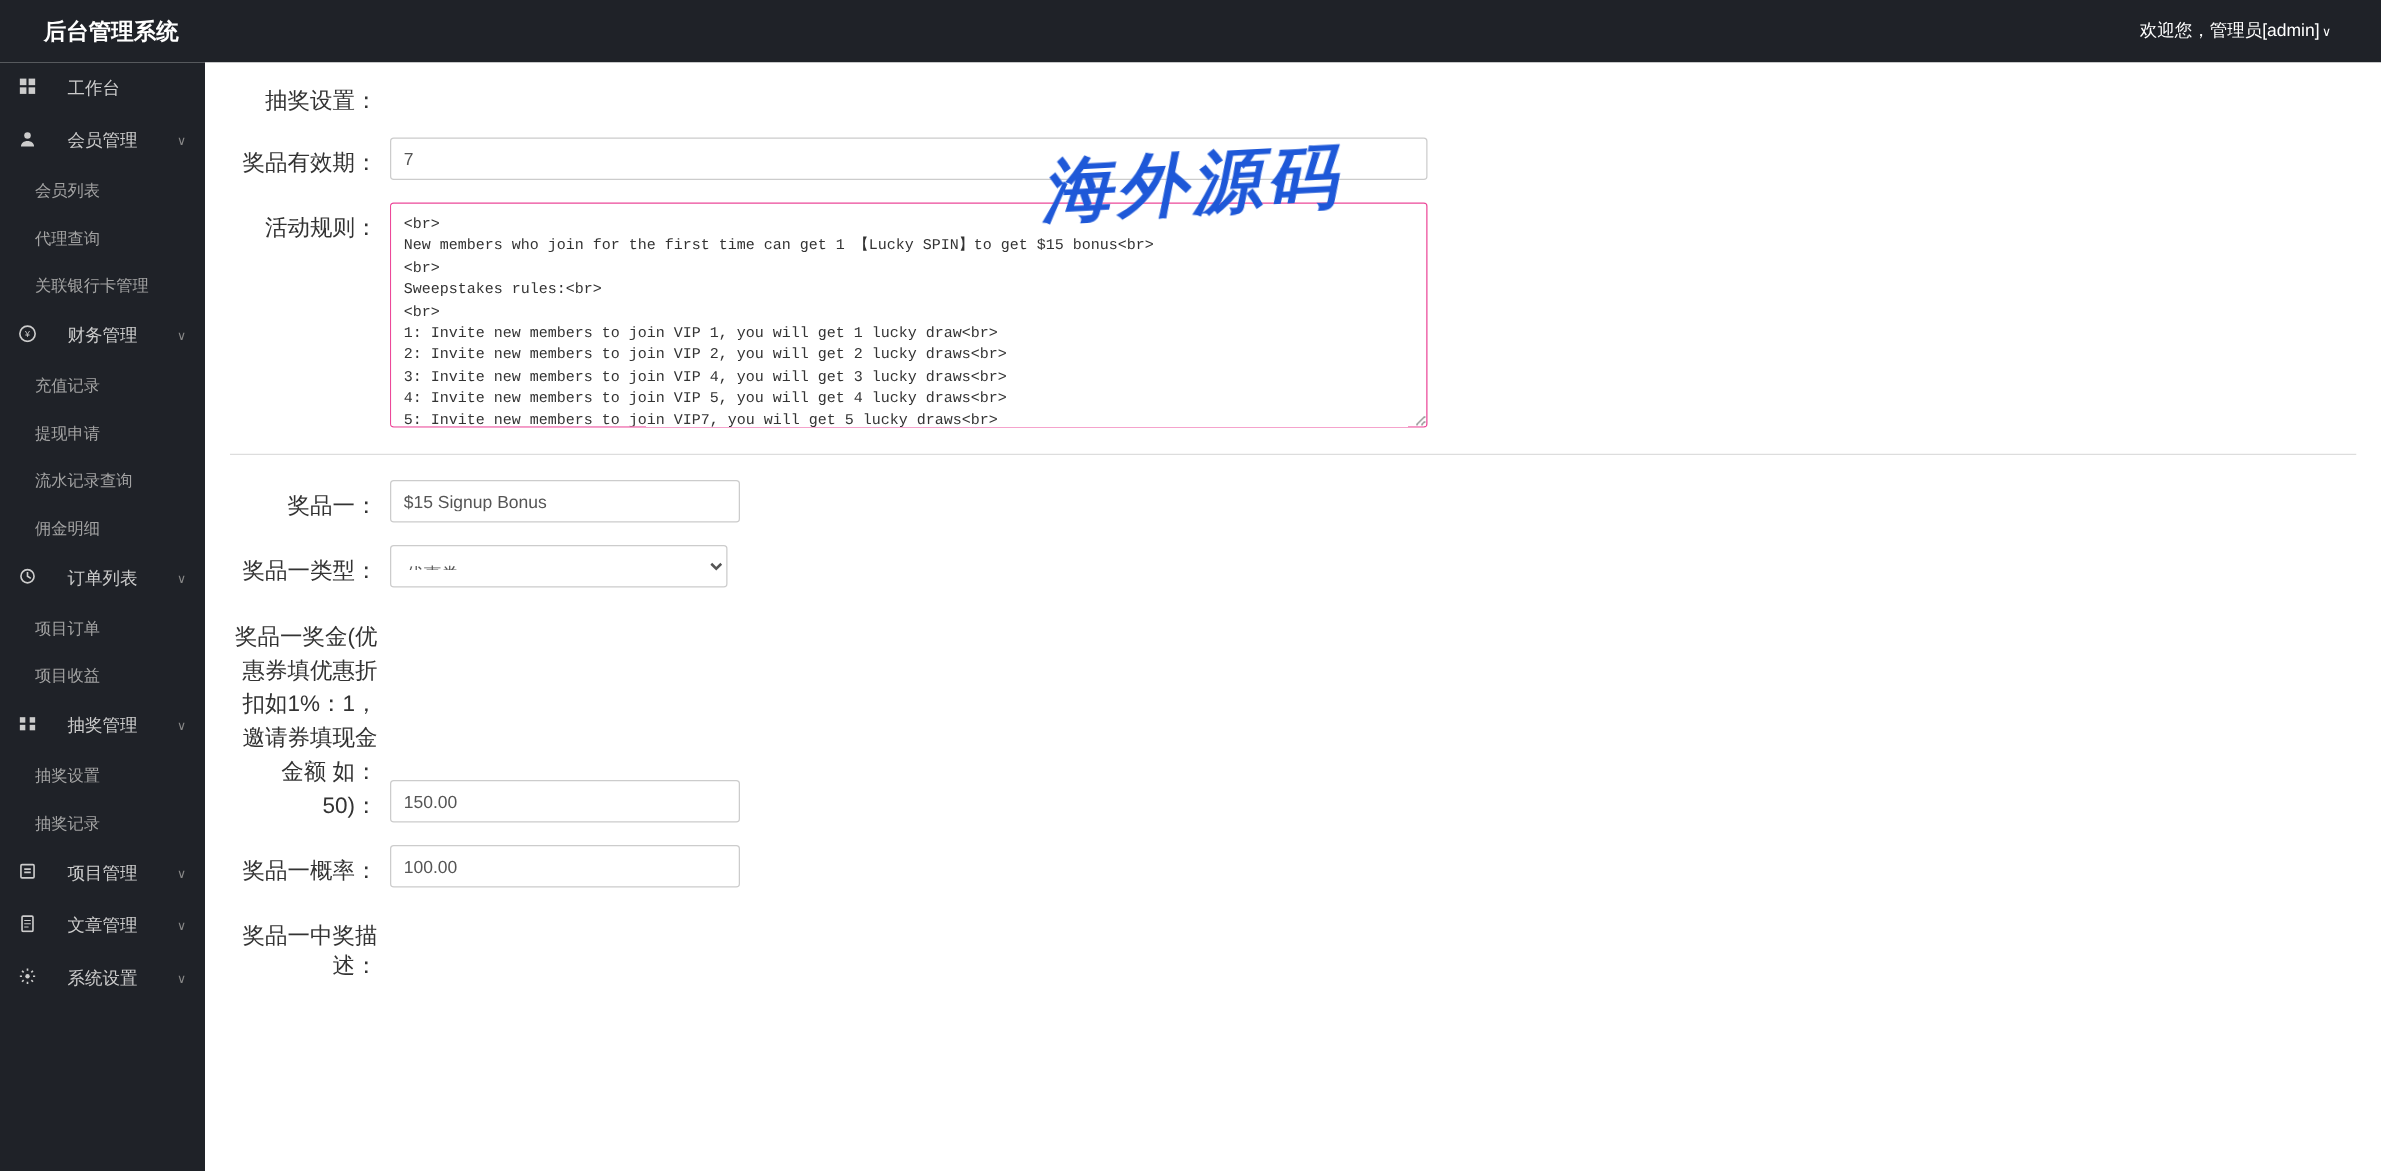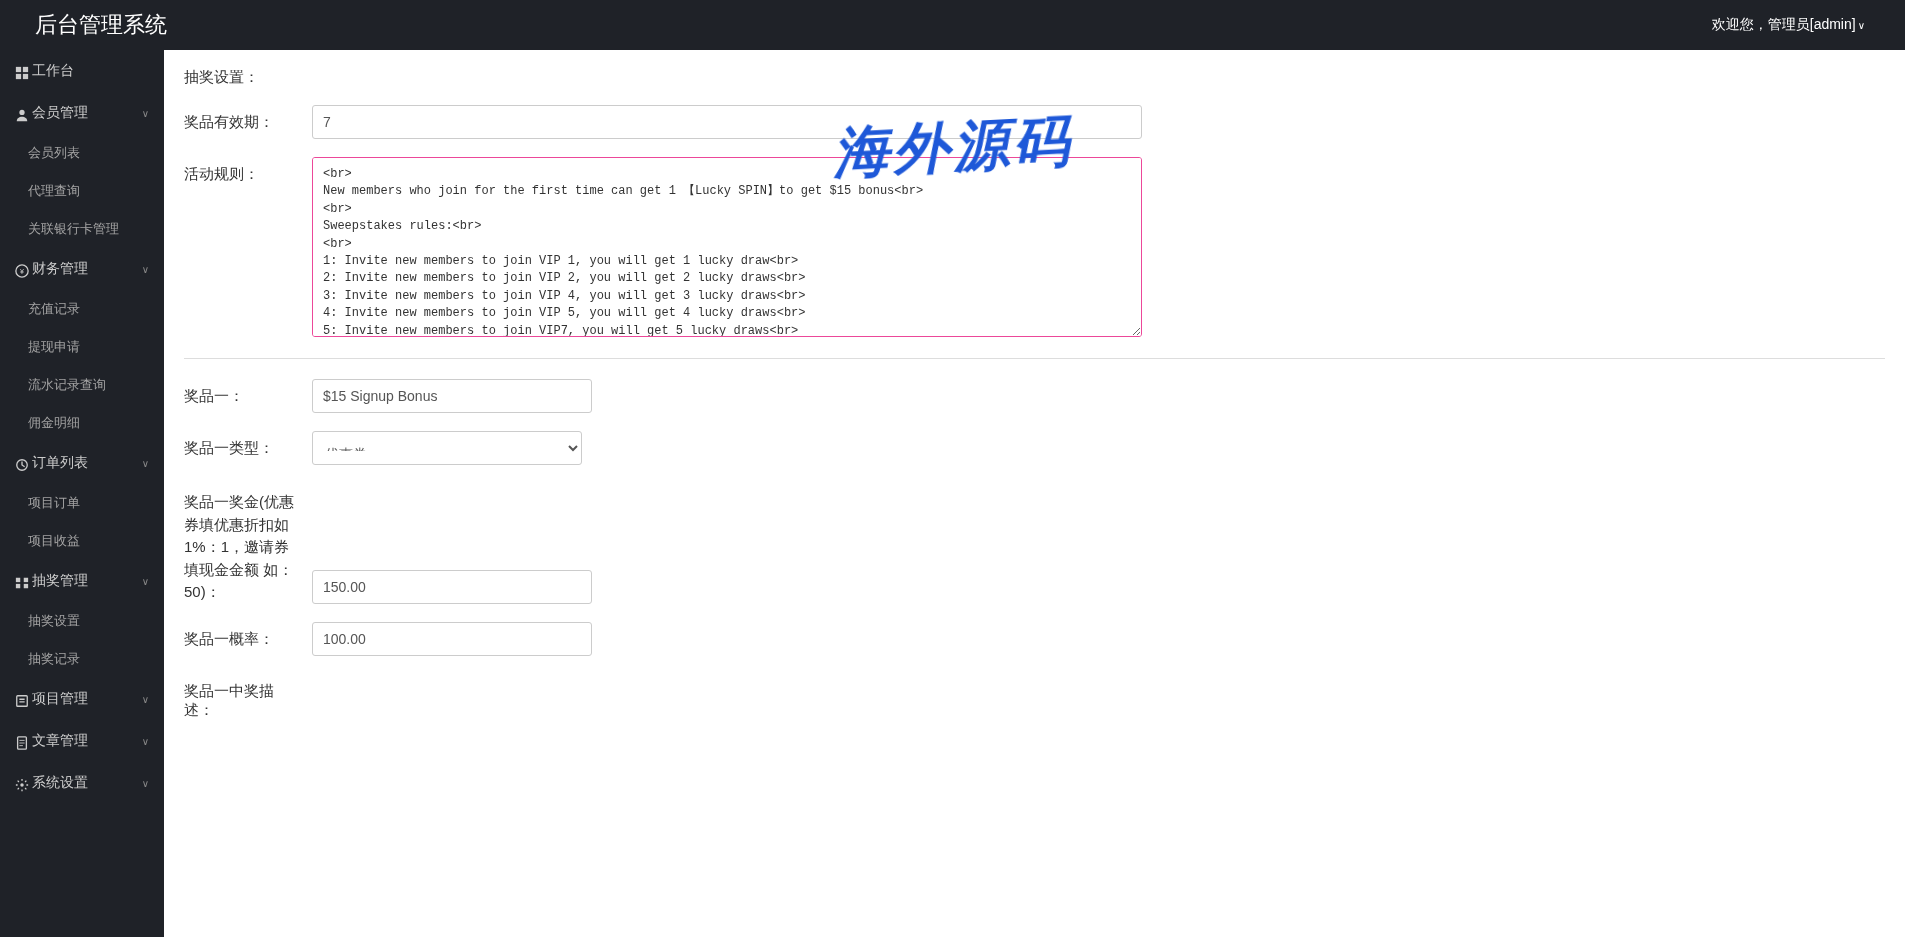--- a/index.html
+++ b/index.html
@@ -1,45 +1,45 @@
 <!DOCTYPE html>
 <html><head>
 <meta charset="utf-8">
 <style>
 * { margin: 0; padding: 0; box-sizing: border-box; }
 body { font-family: "Microsoft YaHei", Arial, sans-serif; font-size: 14px; color: #333; background: #fff; }
 
 
 .header { height: 50px; background: #1f2228; display: flex; align-items: center; justify-content: space-between; padding: 0 20px; color: #fff; }
-.header-title { font-size: 22px; padding-left: 15px; }
+.header-title { font-size: 18px; padding-left: 15px; font-weight: bold; }
 .header-user { font-size: 14px; cursor: pointer; padding-right: 20px; }
 .header-user .chev { font-size: 10px; margin-left: 2px; }
 
 
 .layout { display: flex; height: calc(100vh - 50px); }
 
 
 .sidebar { width: 164px; background: #1f2228; color: #ccc; overflow-y: auto; flex-shrink: 0; }
 .menu-item { padding: 12px 15px; display: flex; align-items: center; justify-content: space-between; cursor: pointer; font-size: 14px; }
-.menu-item .left { display: flex; align-items: flex-end; gap: 3px; }
+.menu-item .left { display: flex; align-items: flex-start; gap: 25px; }
 .menu-item .icon { width: 14px; height: 14px; display: inline-flex; align-items: center; justify-content: center; }
 .menu-item .chev { font-size: 10px; color: #888; }
 .submenu-item { padding: 10px 15px 10px 28px; cursor: pointer; font-size: 13px; color: #a3a3a3; }
 
 
 .main { flex: 1; overflow-y: auto; background: #fff; padding: 0; }
 .breadcrumb { padding: 20px 20px 15px 20px; font-size: 15px; border-bottom: 0; }
 .breadcrumb .link { color: #1e9e8a; }
 .breadcrumb .sep { color: #888; margin: 0 8px; }
 .breadcrumb .current { color: #555; }
 
 
 .form-block { padding: 10px 20px 20px 20px; }
 .form-row { display: flex; align-items: flex-start; margin-bottom: 18px; }
-.form-label { width: 128px; text-align: left; padding-right: 10px; padding-top: 8px; font-size: 15px; color: #333; flex-shrink: 0; }
+.form-label { width: 128px; text-align: right; padding-right: 10px; padding-top: 8px; font-size: 18px; color: #333; flex-shrink: 0; }
 .form-label.tall { line-height: 1.5; }
 .form-control { flex: 1; max-width: 830px; }
 .form-control.short { max-width: 280px; }
 .form-control.narrow { max-width: 270px; }
 .form-control input.txt { width: 100%; height: 34px; border: 1px solid #ccc; border-radius: 3px; padding: 0 10px; font-size: 14px; color: #555; }
 .form-control textarea.txt { width: 100%; height: 180px; border: 1px solid #ec4899; border-radius: 3px; padding: 8px 10px; font-size: 12px; font-family: "Courier New", monospace; color: #333; line-height: 1.45; resize: vertical; white-space: pre; overflow-x: hidden; }
 .form-control select.sel { width: 100%; height: 34px; border: 1px solid #ccc; border-radius: 3px; padding: 13px 8px; font-size: 14px; color: #555; background: #fff; }
 .red-note { color: #ff3b3b; font-size: 14px; padding-top: 6px; }
 .hr { border: none; border-top: 1px solid #ddd; margin: 15px 0 20px 0; }
 

